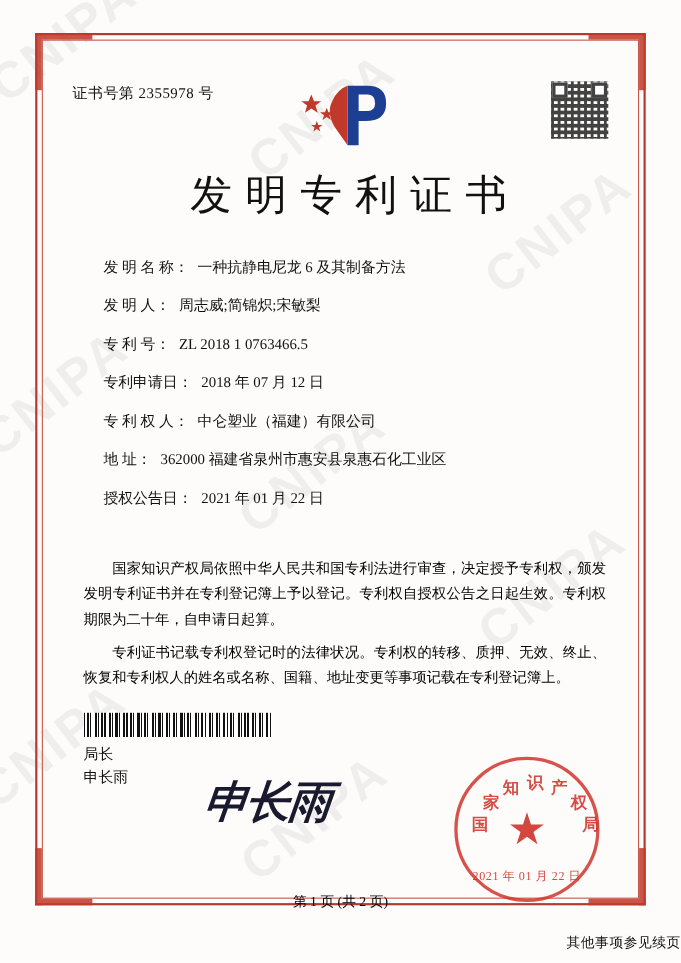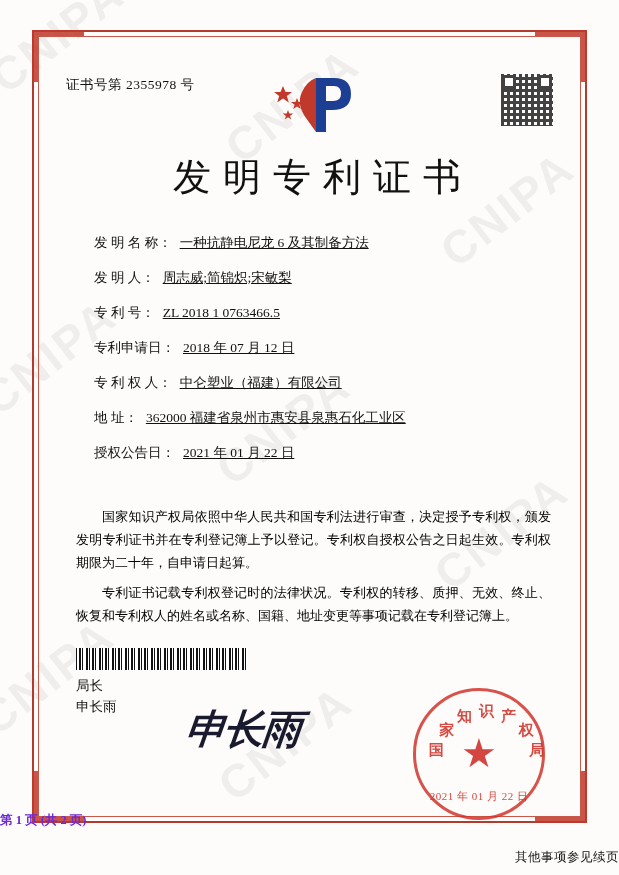--- a/index.html
+++ b/index.html
@@ -151,21 +151,20 @@
     font-size: 13.5px;
     color: #111;
   }
   .row .lbl {
     flex: 0 0 auto;
     white-space: nowrap;
   }
   .row .val {
     margin-left: 8px;
     flex: 1 1 auto;
-    text-decoration: underline;
   }
   .row .lbl-plain { flex: 0 0 auto; white-space: nowrap; }
 
   .row-split { display: flex; align-items: baseline; }
   .row-split .left { width: 250px; display: flex; align-items: baseline; }
   .row-split .right { display: flex; align-items: baseline; }
 
   
   .paras {
     position: absolute;
@@ -268,23 +267,23 @@
     color: #d0342c;
     opacity: .9;
     letter-spacing: .5px;
   }
 
   
   .page-num {
     position: absolute;
     left: 0; right: 0;
     top: 812px;
+    text-align: center;
     font-size: 12.5px;
-    color: #6d28d9;
-    font-weight: bold;
+    color: #000000;
   }
   .footnote {
     position: absolute;
     left: 0; right: 0;
     top: 849px;
     text-align: right;
     font-size: 12.5px;
     color: #111;
     letter-spacing: .5px;
   }

